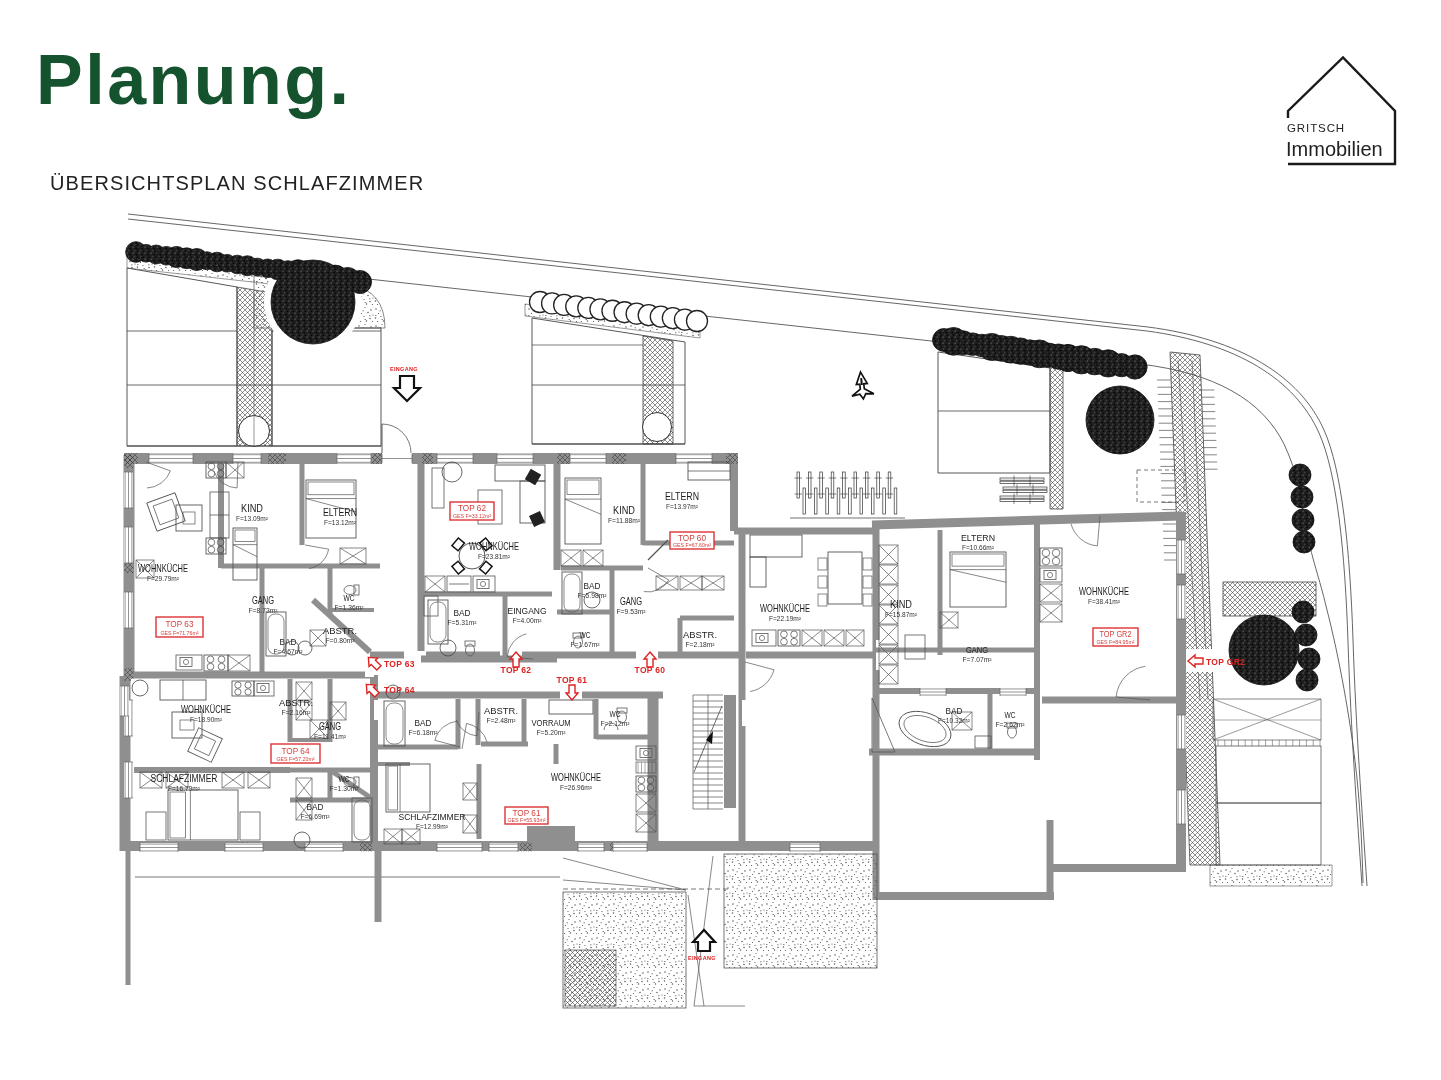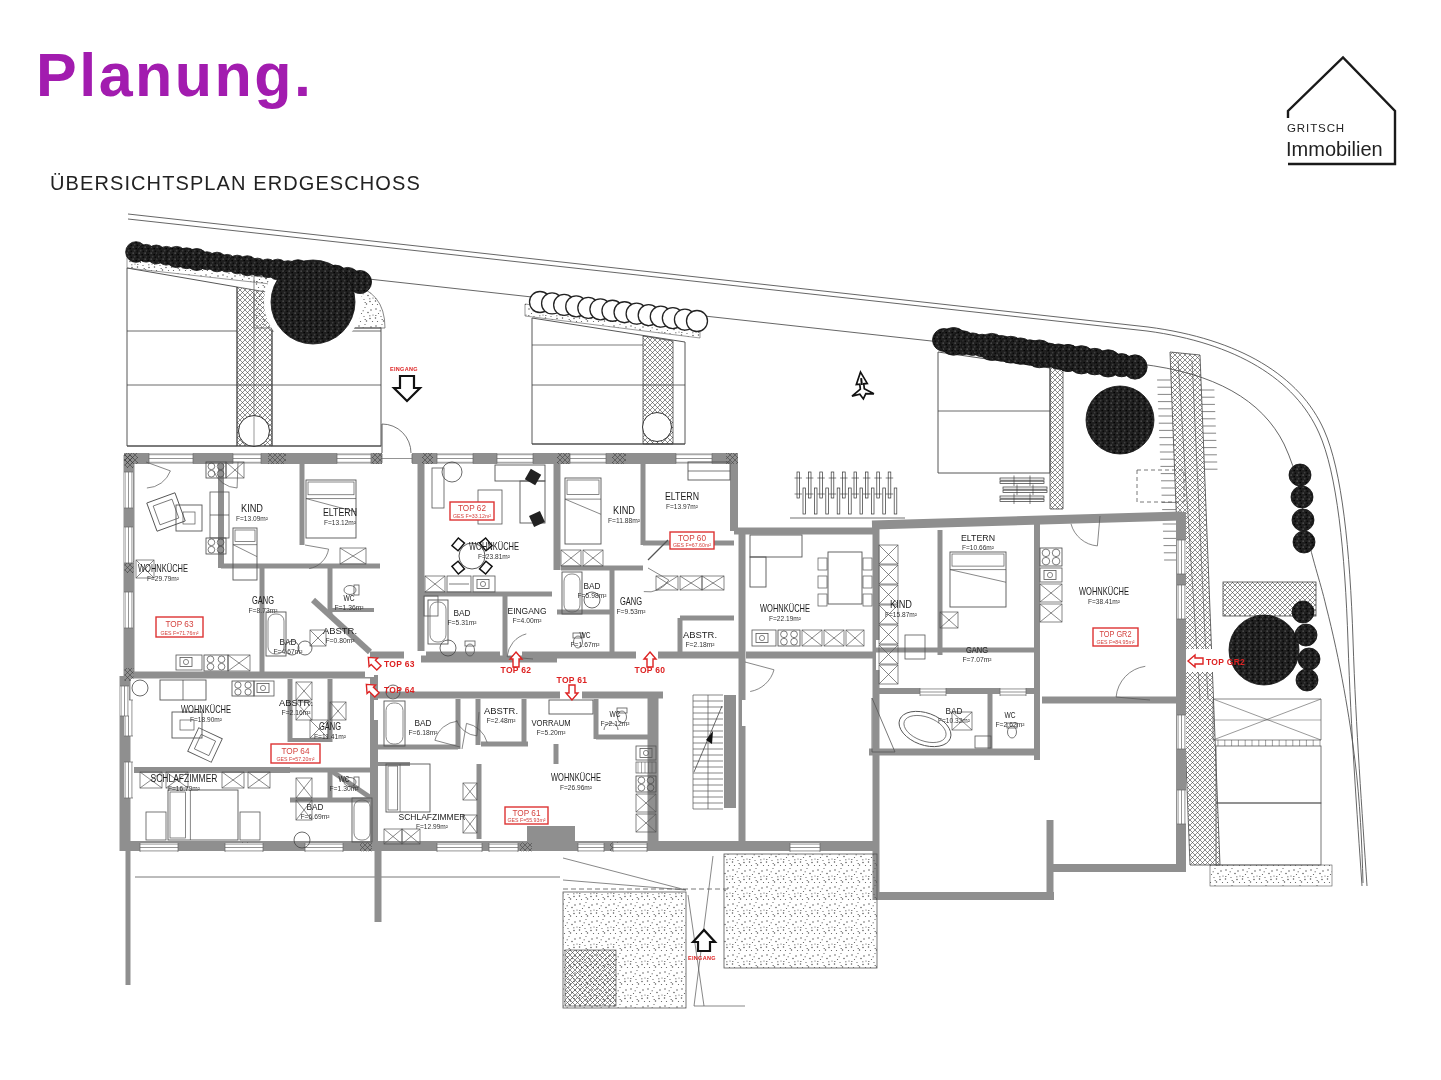--- a/index.html
+++ b/index.html
@@ -1,19 +1,19 @@
 <!DOCTYPE html>
 <html><head><meta charset="utf-8"><style>
 html,body{margin:0;padding:0;background:#fff;width:1441px;height:1080px;overflow:hidden}
 *{font-family:"Liberation Sans",sans-serif}
-.hdr{position:absolute;left:36px;top:40px;font-size:61px;font-weight:bold;color:#a21caf;letter-spacing:2.5px}
+.hdr{position:absolute;left:36px;top:40px;font-size:70px;font-weight:bold;color:#14532d;letter-spacing:2.5px}
 .sub{position:absolute;left:50px;top:172px;font-size:20px;color:#222;letter-spacing:1.1px}
 </style></head><body>
 <div class="hdr">Planung.</div>
-<div class="sub">ÜBERSICHTSPLAN ERDGESCHOSS</div>
+<div class="sub">ÜBERSICHTSPLAN SCHLAFZIMMER</div>
 <svg width="1441" height="1080" viewBox="0 0 1441 1080" style="position:absolute;left:0;top:0">
 <defs>
 <pattern id="cross" width="5" height="5" patternUnits="userSpaceOnUse">
  <path d="M0,0 L5,5 M5,0 L0,5" stroke="#333" stroke-width="0.55" fill="none"></path>
 </pattern>
 <pattern id="stip" width="17" height="17" patternUnits="userSpaceOnUse">
  <g fill="#555">
   <circle cx="2" cy="3" r="0.75"></circle>
           <circle cx="8" cy="1.5" r="0.6"></circle>
           <circle cx="14" cy="4" r="0.75"></circle>

